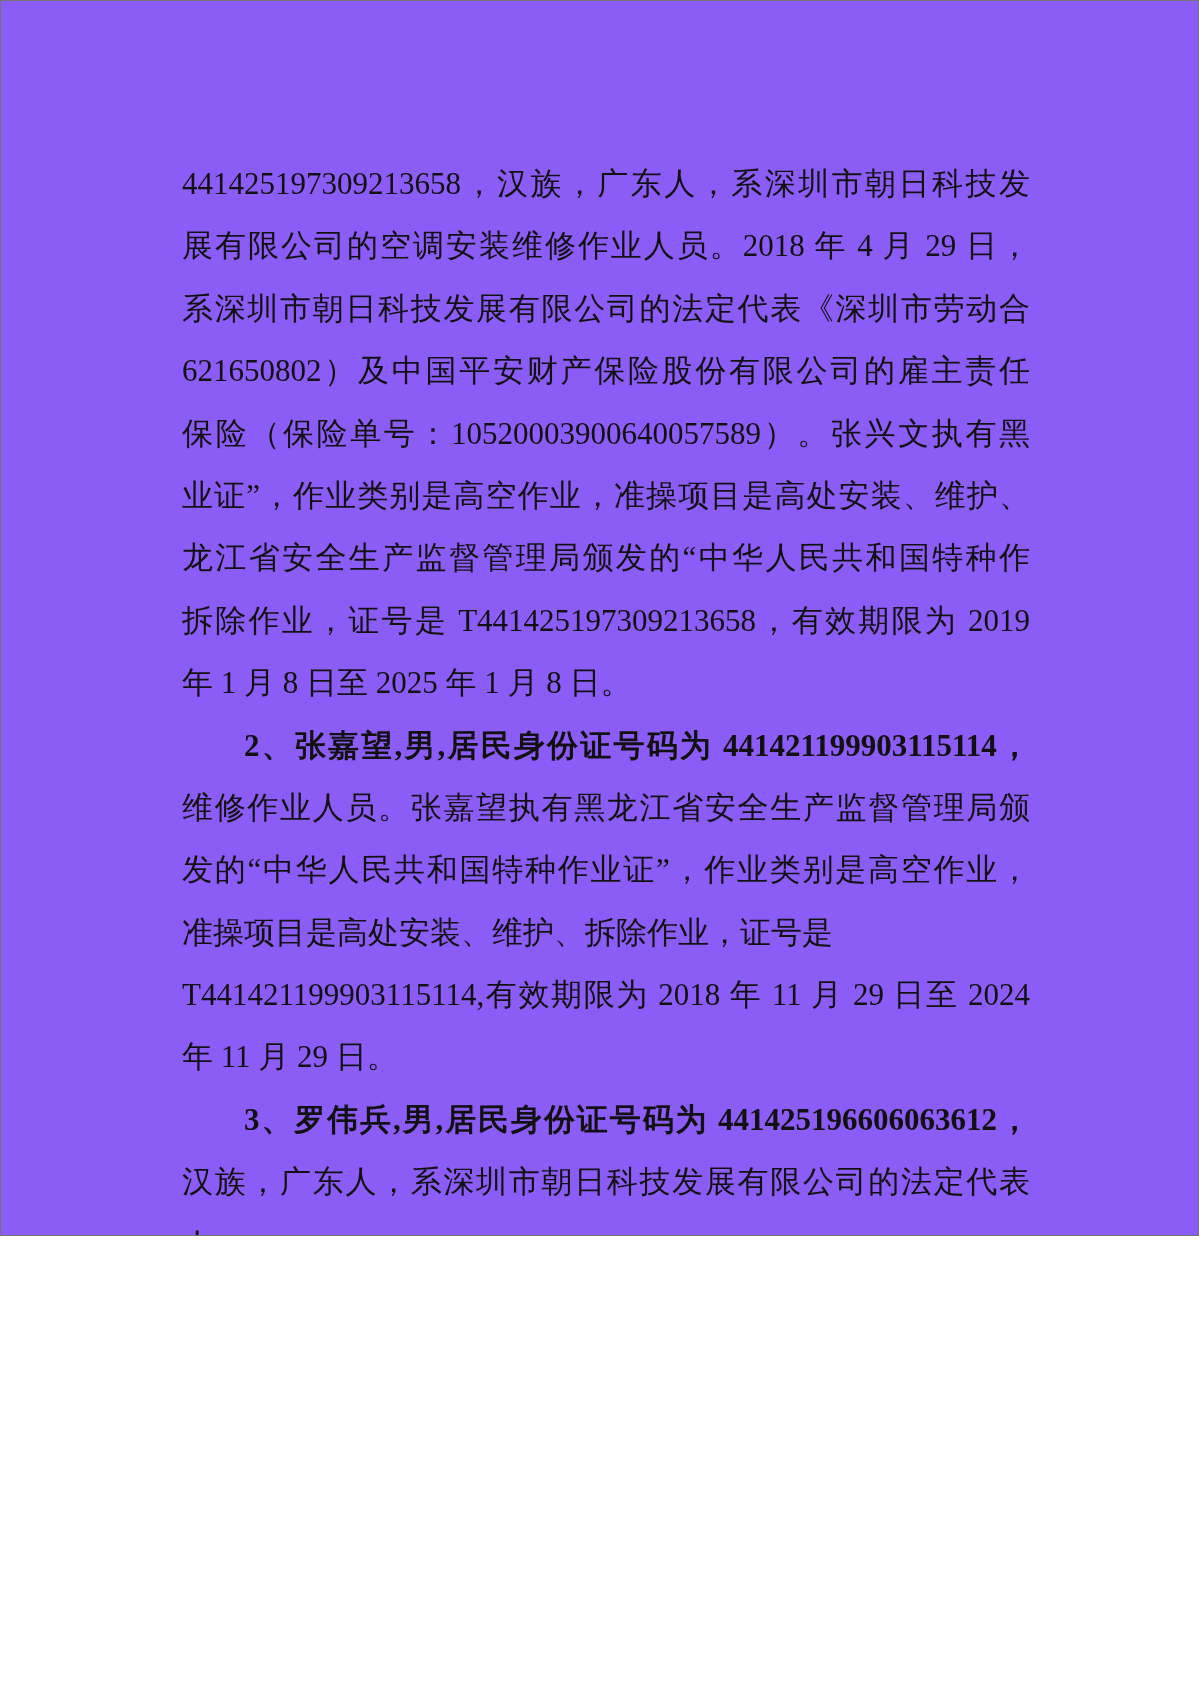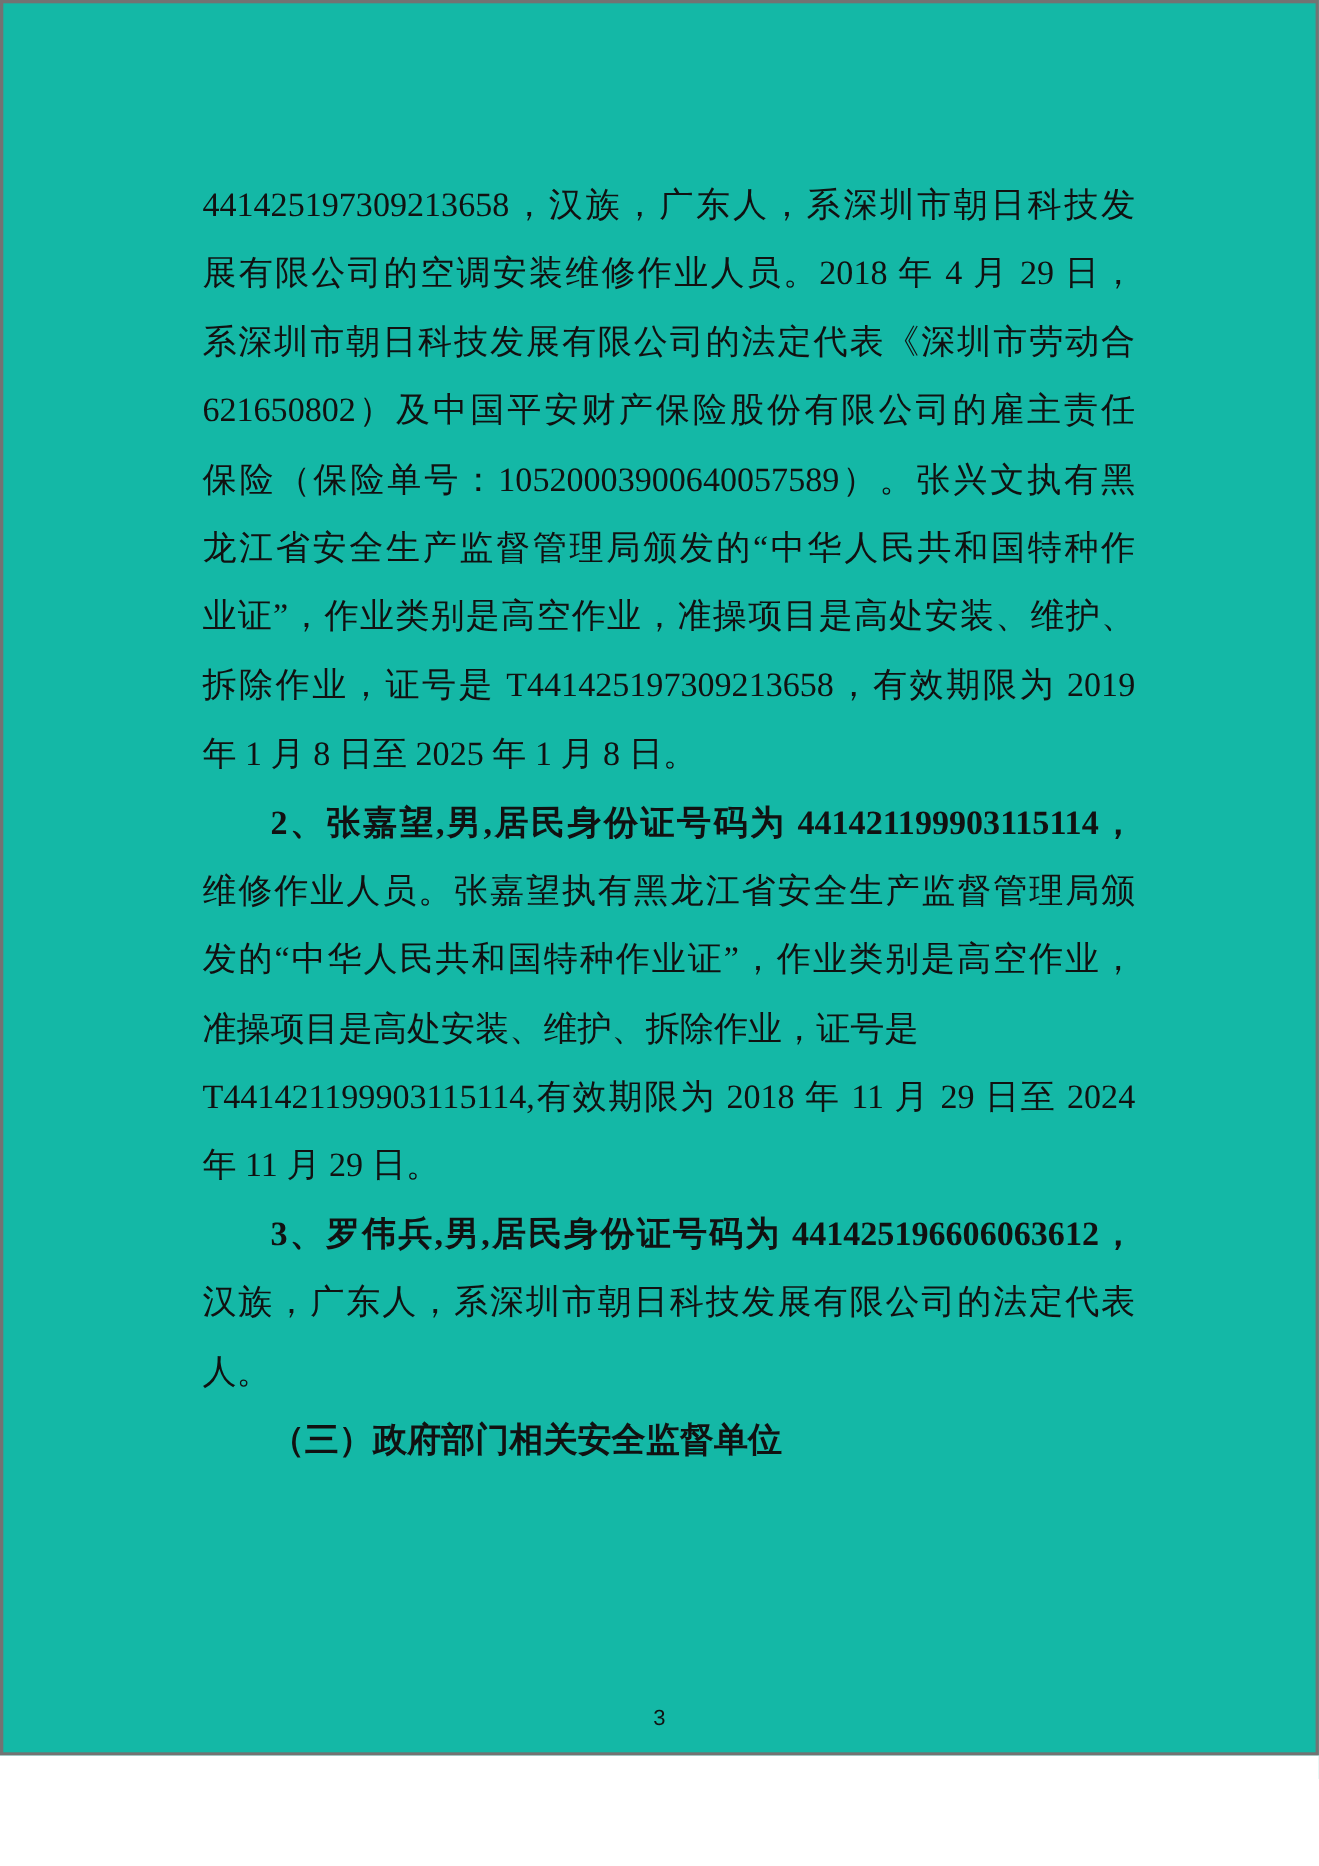--- a/index.html
+++ b/index.html
@@ -3,24 +3,24 @@
 <meta charset="utf-8">
 <style>
   html, body {
     margin: 0;
     padding: 0;
     background: #ffffff;
   }
   .page {
     position: relative;
     width: 1199px;
-    height: 1596px;
-    background: #14b8a6;
+    height: 1236px;
+    background: #8b5cf6;
     box-sizing: border-box;
-    border: 3px solid #737373;
+    border: 1px solid #737373;
     overflow: hidden;
     font-family: "Liberation Serif", "DejaVu Serif", serif;
     color: #111111;
   }
   .text-block {
     position: absolute;
     left: 181px;
     top: 152px;
     width: 848px;
   }
@@ -61,22 +61,22 @@
 </head>
 <body>
 
 <div class="page">
   <div class="text-block" id="text-block">
       <div class="doc-line justify">441425197309213658，汉族，广东人，系深圳市朝日科技发</div>
       <div class="doc-line justify">展有限公司的空调安装维修作业人员。2018 年 4 月 29 日，</div>
       <div class="doc-line justify">系深圳市朝日科技发展有限公司的法定代表《深圳市劳动合</div>
       <div class="doc-line justify">621650802）及中国平安财产保险股份有限公司的雇主责任</div>
       <div class="doc-line justify">保险（保险单号：10520003900640057589）。张兴文执有黑</div>
+      <div class="doc-line justify">业证”，作业类别是高空作业，准操项目是高处安装、维护、</div>
       <div class="doc-line justify">龙江省安全生产监督管理局颁发的“中华人民共和国特种作</div>
-      <div class="doc-line justify">业证”，作业类别是高空作业，准操项目是高处安装、维护、</div>
       <div class="doc-line justify">拆除作业，证号是 T441425197309213658，有效期限为 2019</div>
       <div class="doc-line natural">年 1 月 8 日至 2025 年 1 月 8 日。</div>
       <div class="doc-line justify indent">2、张嘉望,男,居民身份证号码为 441421199903115114，</div>
       <div class="doc-line justify">维修作业人员。张嘉望执有黑龙江省安全生产监督管理局颁</div>
       <div class="doc-line justify">发的“中华人民共和国特种作业证”，作业类别是高空作业，</div>
       <div class="doc-line natural">准操项目是高处安装、维护、拆除作业，证号是</div>
       <div class="doc-line justify">T441421199903115114,有效期限为 2018 年 11 月 29 日至 2024</div>
       <div class="doc-line natural">年 11 月 29 日。</div>
       <div class="doc-line justify indent">3、罗伟兵,男,居民身份证号码为 441425196606063612，</div>
       <div class="doc-line justify">汉族，广东人，系深圳市朝日科技发展有限公司的法定代表</div>

